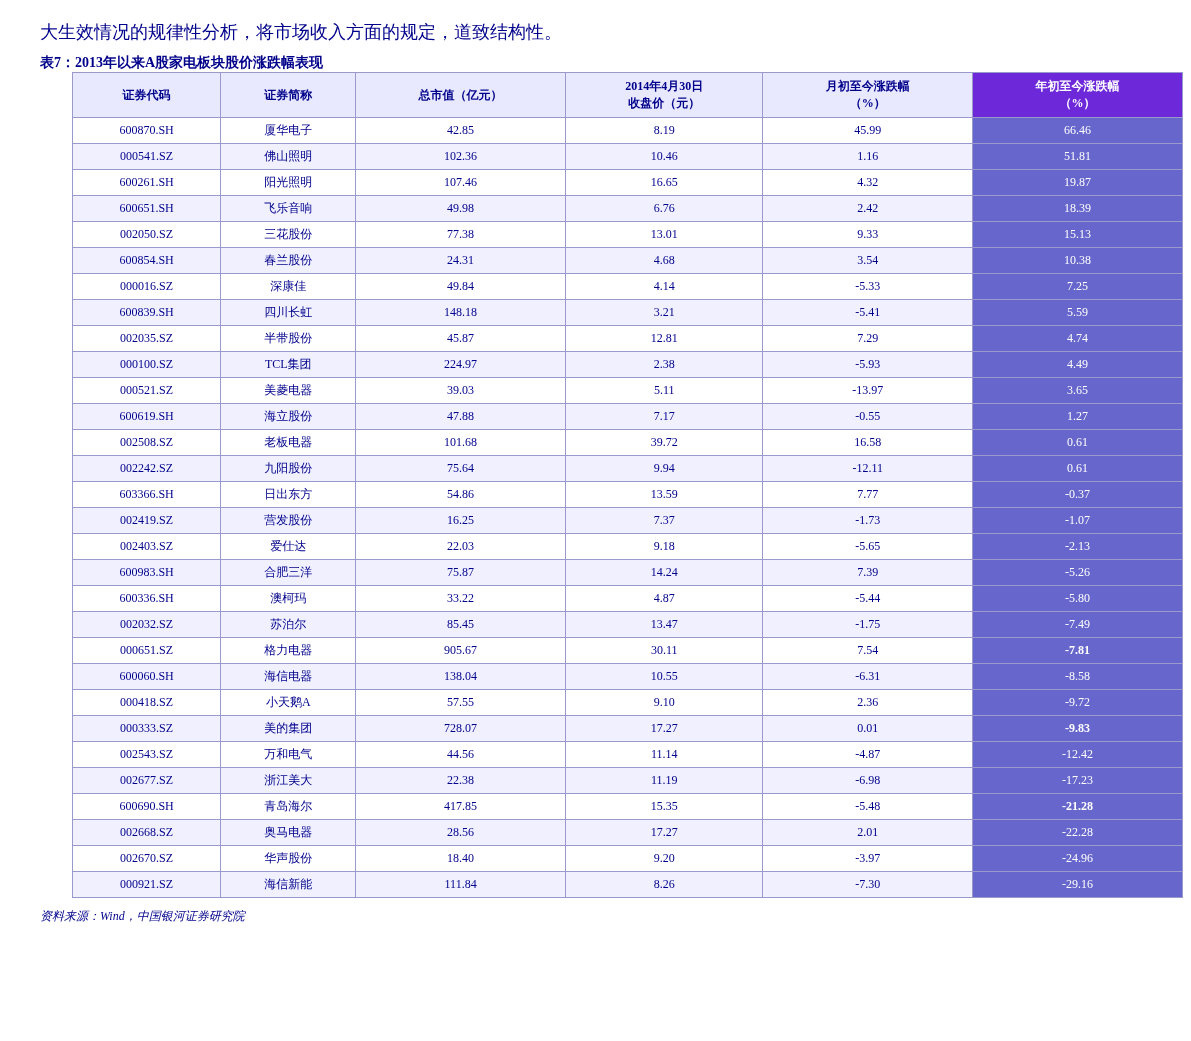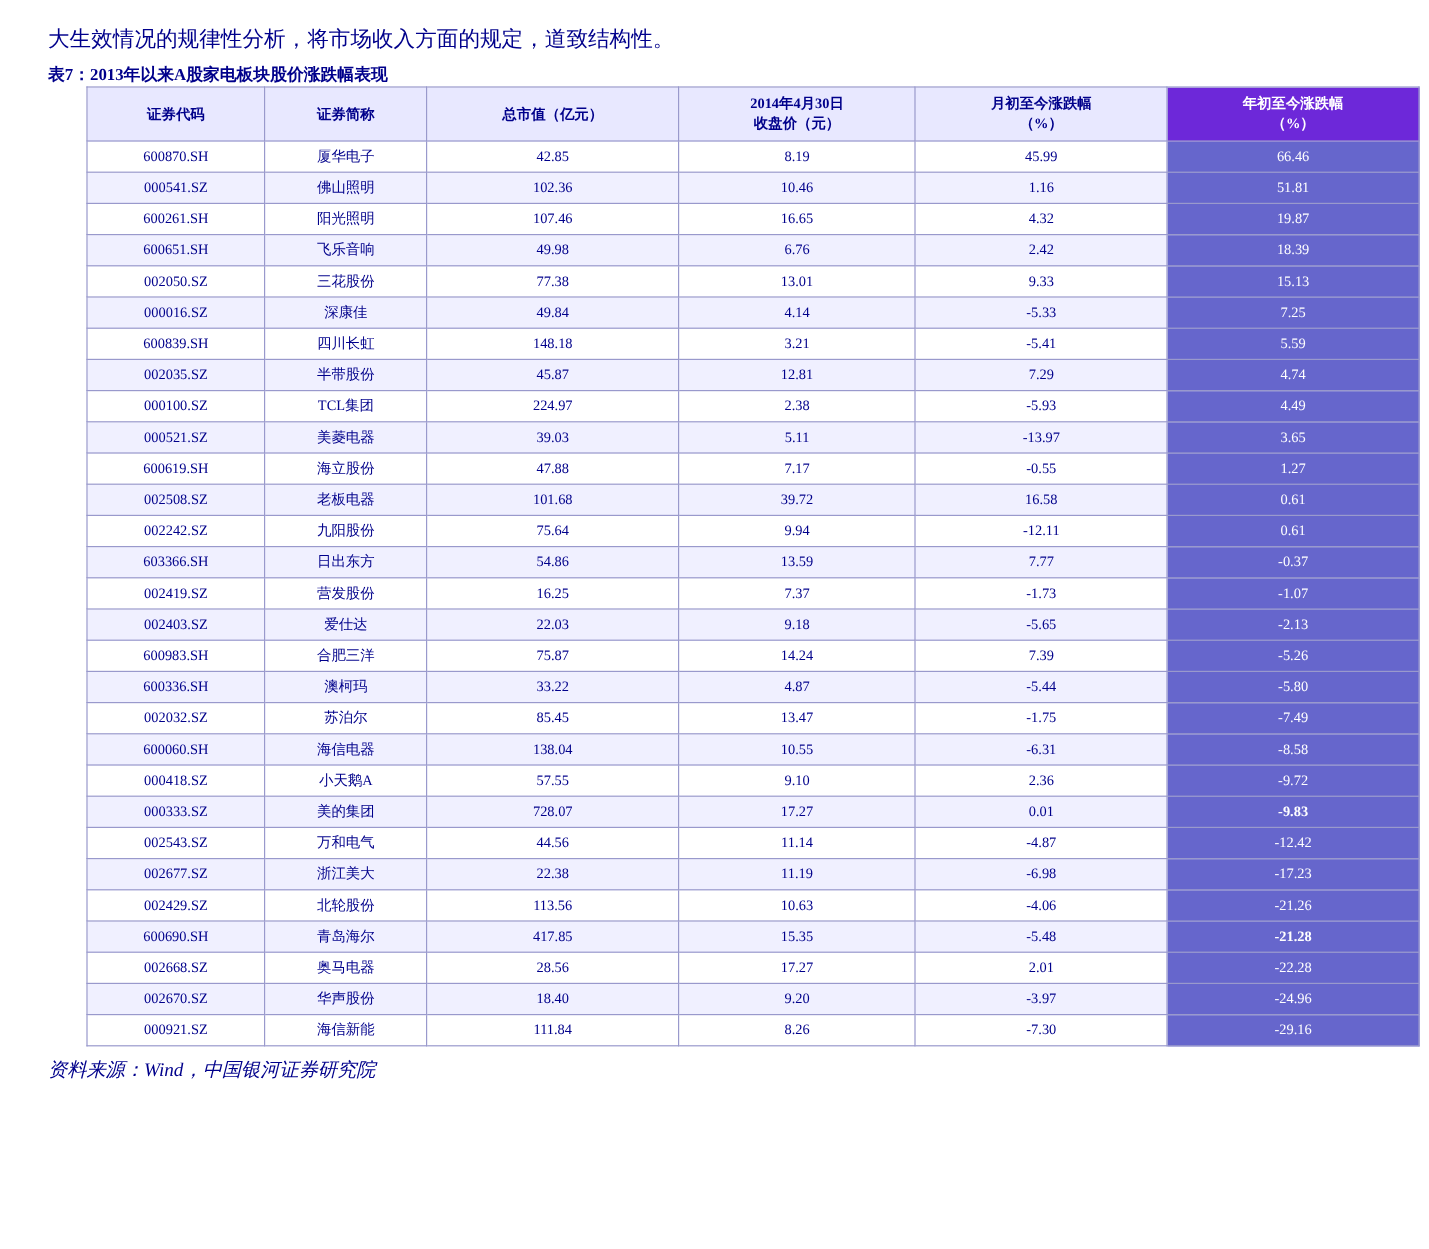--- a/index.html
+++ b/index.html
@@ -55,21 +55,21 @@
       color: #fff;
       font-weight: bold;
     }
     tbody tr:nth-child(odd) td:not(.highlight-col):not(.highlight-bold) {
       background-color: #fff;
     }
     tbody tr:nth-child(even) td:not(.highlight-col):not(.highlight-bold) {
       background-color: #f0f0ff;
     }
     .source-text {
-      font-size: 16px;
+      font-size: 12px;
       color: #00008B;
       font-style: italic;
       margin-top: 10px;
     }
   </style>
 </head>
 <body>
 
 <p class="intro-text">大生效情况的规律性分析，将市场收入方面的规定，道致结构性。</p>
 
@@ -121,20 +121,28 @@
       </tr>
       <tr>
         <td>002050.SZ</td>
         <td>三花股份</td>
         <td>77.38</td>
         <td>13.01</td>
         <td>9.33</td>
         <td class="highlight-col">15.13</td>
       </tr>
       <tr>
+        <td>600854.SH</td>
+        <td>春兰股份</td>
+        <td>24.31</td>
+        <td>4.68</td>
+        <td>3.54</td>
+        <td class="highlight-col">10.38</td>
+      </tr>
+      <tr>
         <td>000016.SZ</td>
         <td>深康佳</td>
         <td>49.84</td>
         <td>4.14</td>
         <td>-5.33</td>
         <td class="highlight-col">7.25</td>
       </tr>
       <tr>
         <td>600839.SH</td>
         <td>四川长虹</td>
@@ -233,20 +241,28 @@
       </tr>
       <tr>
         <td>002032.SZ</td>
         <td>苏泊尔</td>
         <td>85.45</td>
         <td>13.47</td>
         <td>-1.75</td>
         <td class="highlight-col">-7.49</td>
       </tr>
       <tr>
+        <td>000651.SZ</td>
+        <td>格力电器</td>
+        <td>905.67</td>
+        <td>30.11</td>
+        <td>7.54</td>
+        <td class="highlight-bold">-7.81</td>
+      </tr>
+      <tr>
         <td>600060.SH</td>
         <td>海信电器</td>
         <td>138.04</td>
         <td>10.55</td>
         <td>-6.31</td>
         <td class="highlight-col">-8.58</td>
       </tr>
       <tr>
         <td>000418.SZ</td>
         <td>小天鹅A</td>
@@ -273,28 +289,20 @@
       </tr>
       <tr>
         <td>002677.SZ</td>
         <td>浙江美大</td>
         <td>22.38</td>
         <td>11.19</td>
         <td>-6.98</td>
         <td class="highlight-col">-17.23</td>
       </tr>
       <tr>
-        <td>002429.SZ</td>
-        <td>北轮股份</td>
-        <td>113.56</td>
-        <td>10.63</td>
-        <td>-4.06</td>
-        <td class="highlight-col">-21.26</td>
-      </tr>
-      <tr>
         <td>600690.SH</td>
         <td>青岛海尔</td>
         <td>417.85</td>
         <td>15.35</td>
         <td>-5.48</td>
         <td class="highlight-bold">-21.28</td>
       </tr>
       <tr>
         <td>002668.SZ</td>
         <td>奥马电器</td>

